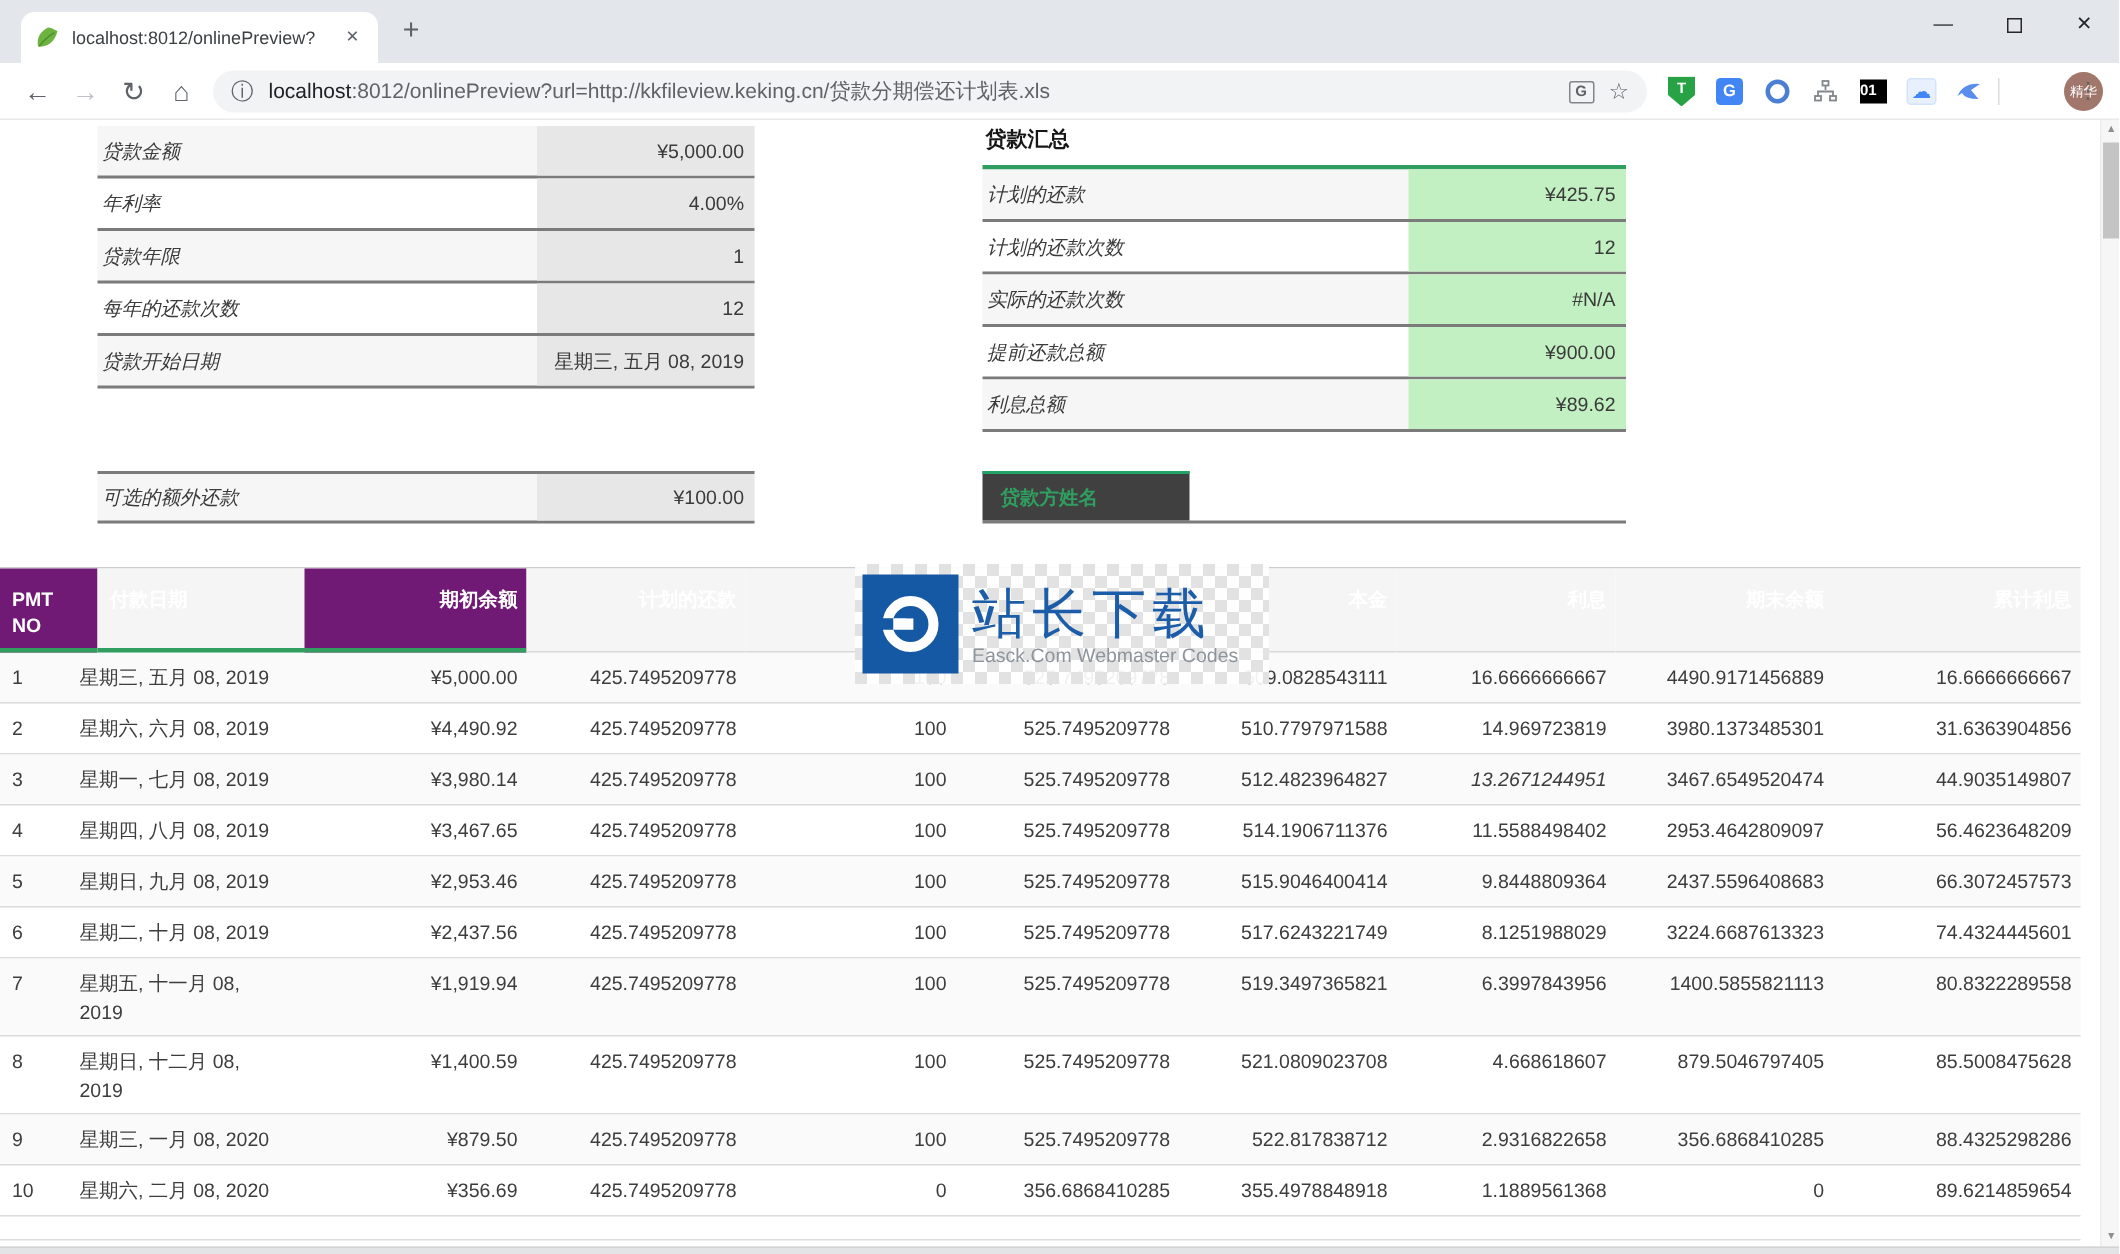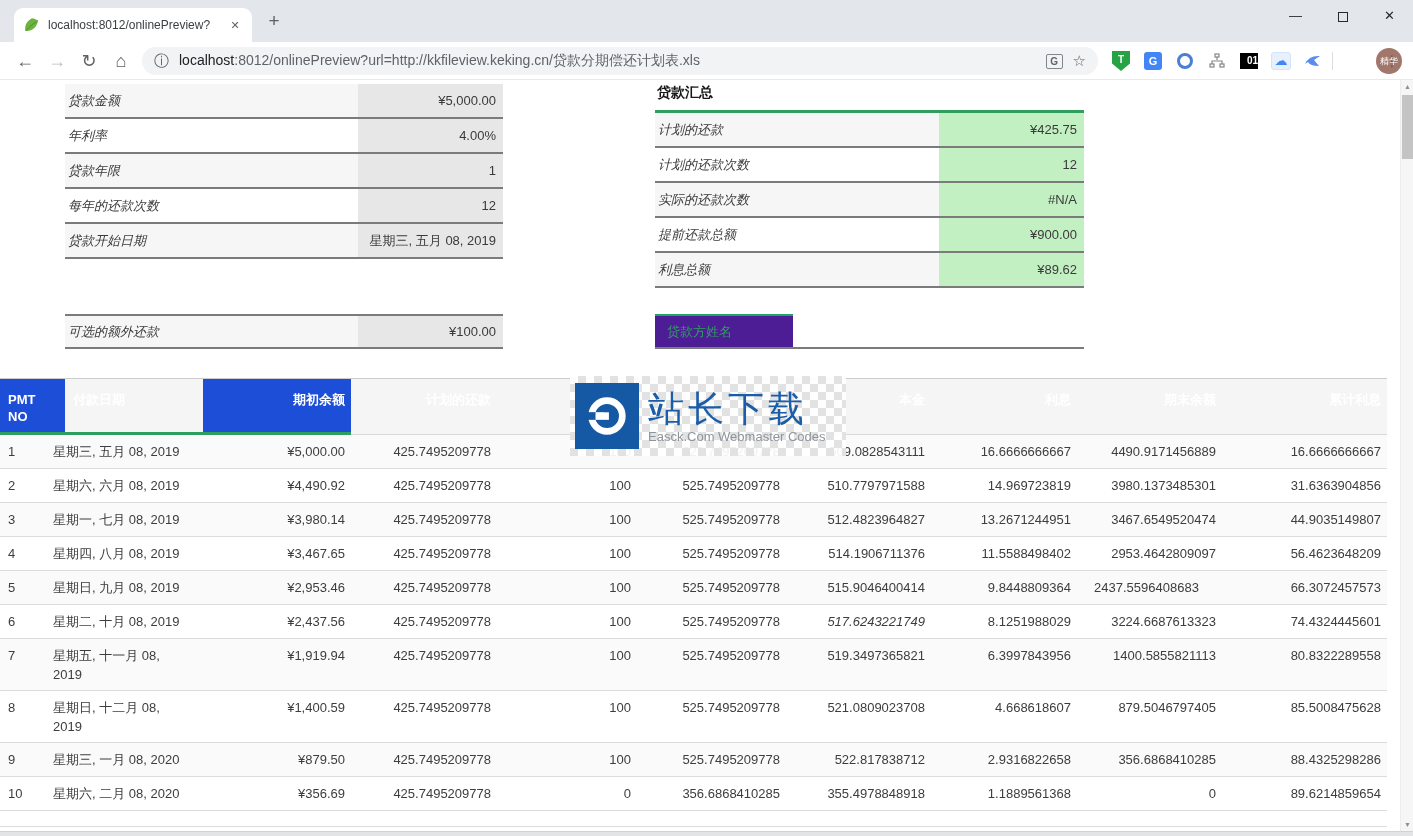--- a/index.html
+++ b/index.html
@@ -25,44 +25,44 @@
   .info-ic{font-size:15px;color:#5f6368;margin-right:10px}
   .url{font-size:14px;white-space:nowrap;overflow:hidden;flex:1}
   .url .host{color:#202124}
   .url .rest{color:#5f6368}
   .ob-ic{margin-left:10px;color:#5f6368;font-size:15px}
   .tr-page{width:17px;height:15px;border:1px solid #80868b;border-radius:2px;font-size:10px;line-height:13px;text-align:center;color:#5f6368;font-weight:bold;margin-left:8px}
   .ext{position:absolute;top:8px;width:22px;height:22px;display:flex;align-items:center;justify-content:center}
   .shield{width:18px;height:20px;background:#27a345;clip-path:polygon(0 0,100% 0,100% 62%,50% 100%,0 62%);color:#fff;font-size:10px;font-weight:bold;text-align:center;line-height:18px}
   .blue-sq{width:18px;height:18px;background:#4285f4;border-radius:3px;color:#fff;font-size:11px;font-weight:bold;text-align:center;line-height:18px}
   .ring{width:16px;height:16px;border:3px solid #4a7fd4;border-radius:50%}
-  .badge01{width:18px;height:16px;background:#000;color:#fff;font-size:10px;font-weight:bold;text-align:right;line-height:16px}
+  .badge01{width:18px;height:16px;background:#000;color:#fff;font-size:10px;font-weight:bold;text-align:left;line-height:16px}
   .cloudbox{width:20px;height:18px;background:#e8f0fe;border:1px solid #d2e3fc;border-radius:3px;color:#4285f4;font-size:13px;line-height:16px;text-align:center}
   .divider{position:absolute;top:10px;width:1px;height:18px;background:#dadce0}
   .avatar{position:absolute;top:6px;width:26px;height:26px;border-radius:50%;background:#a1766b;color:#fff;font-size:9px;display:flex;align-items:center;justify-content:center}
   .menu3{position:absolute;top:6px;width:20px;height:26px;color:#5f6368;font-size:15px;text-align:center;line-height:26px}
 
   
   .sec{position:absolute}
   .sec-title{font-weight:bold;font-size:14px;color:#161616;padding:0 0 8px 2px;border-bottom:3px solid #2f9e5f}
   .kv-row{display:flex;height:35px;border-bottom:2px solid #7b7b7b;align-items:stretch}
   .kv-rows .kv-row:nth-child(odd){background:#f6f6f6}
   .kv-label{flex:1;font-style:italic;font-size:13px;color:#3a3a3a;display:flex;align-items:center;padding-left:3px}
   .kv-value{width:145px;background:#e7e7e7;display:flex;align-items:center;justify-content:flex-end;padding-right:7px;font-size:13px;color:#3a3a3a}
   .summary .kv-value{background:#c2f0c2}
   .xtr{background:#f6f6f6;border-top:2px solid #7b7b7b}
   .lender{display:flex;height:35px;border-bottom:2px solid #7b7b7b}
-  .lender-label{width:138px;background:#4c1d95;border-top:2px solid #21a366;color:#2f9e5f;font-weight:normal;font-size:13px;display:flex;align-items:center;padding-left:12px}
+  .lender-label{width:138px;background:#404040;border-top:2px solid #21a366;color:#2f9e5f;font-weight:bold;font-size:13px;display:flex;align-items:center;padding-left:12px}
   .lender-value{flex:1;background:#e7e7e7;border-top:1px solid #dadada;display:flex;align-items:center;justify-content:flex-end;padding-right:7px;font-size:13px;color:#3a3a3a}
 
   
   .schedule{position:absolute;left:0;top:378px;width:1387px}
   .hrow{display:flex;height:57px;border-top:1px solid #cccccc}
   .hc{font-weight:bold;color:#fff;font-size:13px;padding-top:12px;line-height:17px}
-  .hc.greenbg{background:#1d4ed8}
+  .hc.greenbg{background:#701a75}
   .hc.light{background:#f5f5f5}
   .hc.gb{border-bottom:3px solid #2f9e5f}
   .hc.lb{border-bottom:1px solid #d9d9d9}
   .brow{display:flex;min-height:34px;border-bottom:1px solid #dcdcdc;font-size:13px;color:#3d3d3d}
   .sched-body .brow:nth-child(odd){background:#fafafa}
   .bc{padding-top:7px;padding-bottom:6px;line-height:19px}
   .al{text-align:left;padding-left:8px;padding-right:18px}
   .ar{text-align:right;padding-right:6px}
   .tail{height:16px;border-bottom:1px solid #dcdcdc}
 
@@ -256,21 +256,21 @@
           <div class="bc ar" style="width: 165px;">31.6363904856</div>
         </div>
         <div class="brow">
           <div class="bc al" style="width: 45px;">3</div>
           <div class="bc al" style="width: 158px;">星期一, 七月 08, 2019</div>
           <div class="bc ar" style="width: 148px;">¥3,980.14</div>
           <div class="bc ar" style="width: 146px;">425.7495209778</div>
           <div class="bc ar" style="width: 140px;">100</div>
           <div class="bc ar" style="width: 149px;">525.7495209778</div>
           <div class="bc ar" style="width: 145px;">512.4823964827</div>
-          <div class="bc ar" style="width: 146px;">13.2671244951</div>
+          <div class="bc ar" style="width: 146px; font-style: italic;">13.2671244951</div>
           <div class="bc ar" style="width: 145px;">3467.6549520474</div>
           <div class="bc ar" style="width: 165px;">44.9035149807</div>
         </div>
         <div class="brow">
           <div class="bc al" style="width: 45px;">4</div>
           <div class="bc al" style="width: 158px;">星期四, 八月 08, 2019</div>
           <div class="bc ar" style="width: 148px;">¥3,467.65</div>
           <div class="bc ar" style="width: 146px;">425.7495209778</div>
           <div class="bc ar" style="width: 140px;">100</div>
           <div class="bc ar" style="width: 149px;">525.7495209778</div>
@@ -281,31 +281,31 @@
         </div>
         <div class="brow">
           <div class="bc al" style="width: 45px;">5</div>
           <div class="bc al" style="width: 158px;">星期日, 九月 08, 2019</div>
           <div class="bc ar" style="width: 148px;">¥2,953.46</div>
           <div class="bc ar" style="width: 146px;">425.7495209778</div>
           <div class="bc ar" style="width: 140px;">100</div>
           <div class="bc ar" style="width: 149px;">525.7495209778</div>
           <div class="bc ar" style="width: 145px;">515.9046400414</div>
           <div class="bc ar" style="width: 146px;">9.8448809364</div>
-          <div class="bc ar" style="width: 145px; text-align: center;">2437.5596408683</div>
+          <div class="bc ar" style="width: 145px;">2437.5596408683</div>
           <div class="bc ar" style="width: 165px;">66.3072457573</div>
         </div>
         <div class="brow">
           <div class="bc al" style="width: 45px;">6</div>
           <div class="bc al" style="width: 158px;">星期二, 十月 08, 2019</div>
           <div class="bc ar" style="width: 148px;">¥2,437.56</div>
           <div class="bc ar" style="width: 146px;">425.7495209778</div>
           <div class="bc ar" style="width: 140px;">100</div>
           <div class="bc ar" style="width: 149px;">525.7495209778</div>
-          <div class="bc ar" style="width: 145px; font-style: italic;">517.6243221749</div>
+          <div class="bc ar" style="width: 145px;">517.6243221749</div>
           <div class="bc ar" style="width: 146px;">8.1251988029</div>
           <div class="bc ar" style="width: 145px;">3224.6687613323</div>
           <div class="bc ar" style="width: 165px;">74.4324445601</div>
         </div>
         <div class="brow">
           <div class="bc al" style="width: 45px;">7</div>
           <div class="bc al" style="width: 158px;">星期五, 十一月 08, 2019</div>
           <div class="bc ar" style="width: 148px;">¥1,919.94</div>
           <div class="bc ar" style="width: 146px;">425.7495209778</div>
           <div class="bc ar" style="width: 140px;">100</div>

